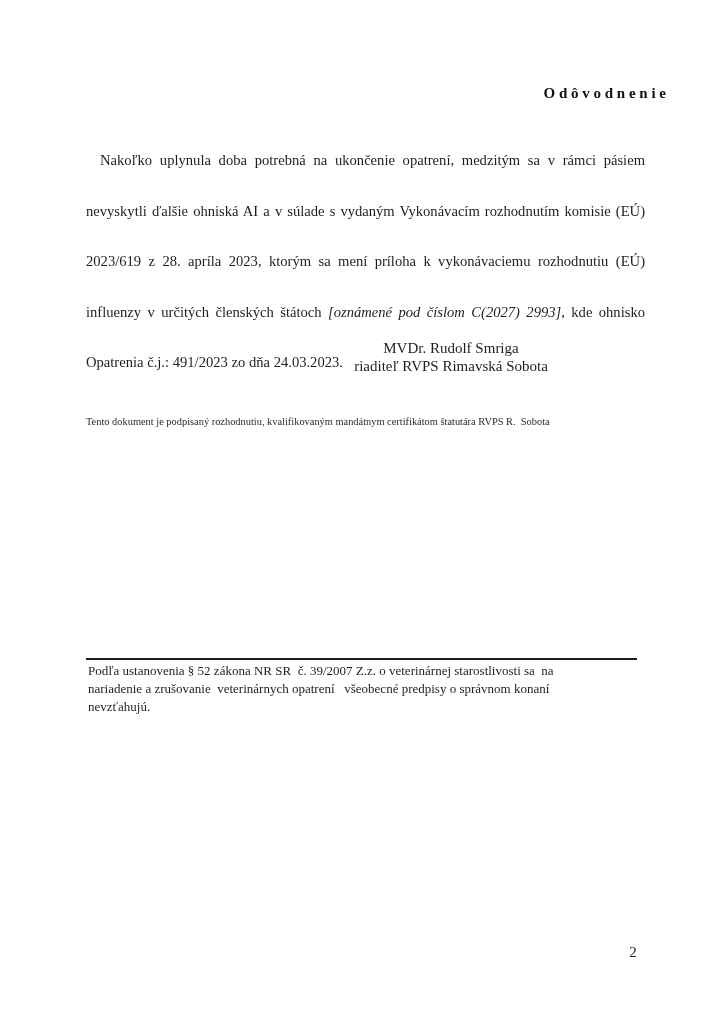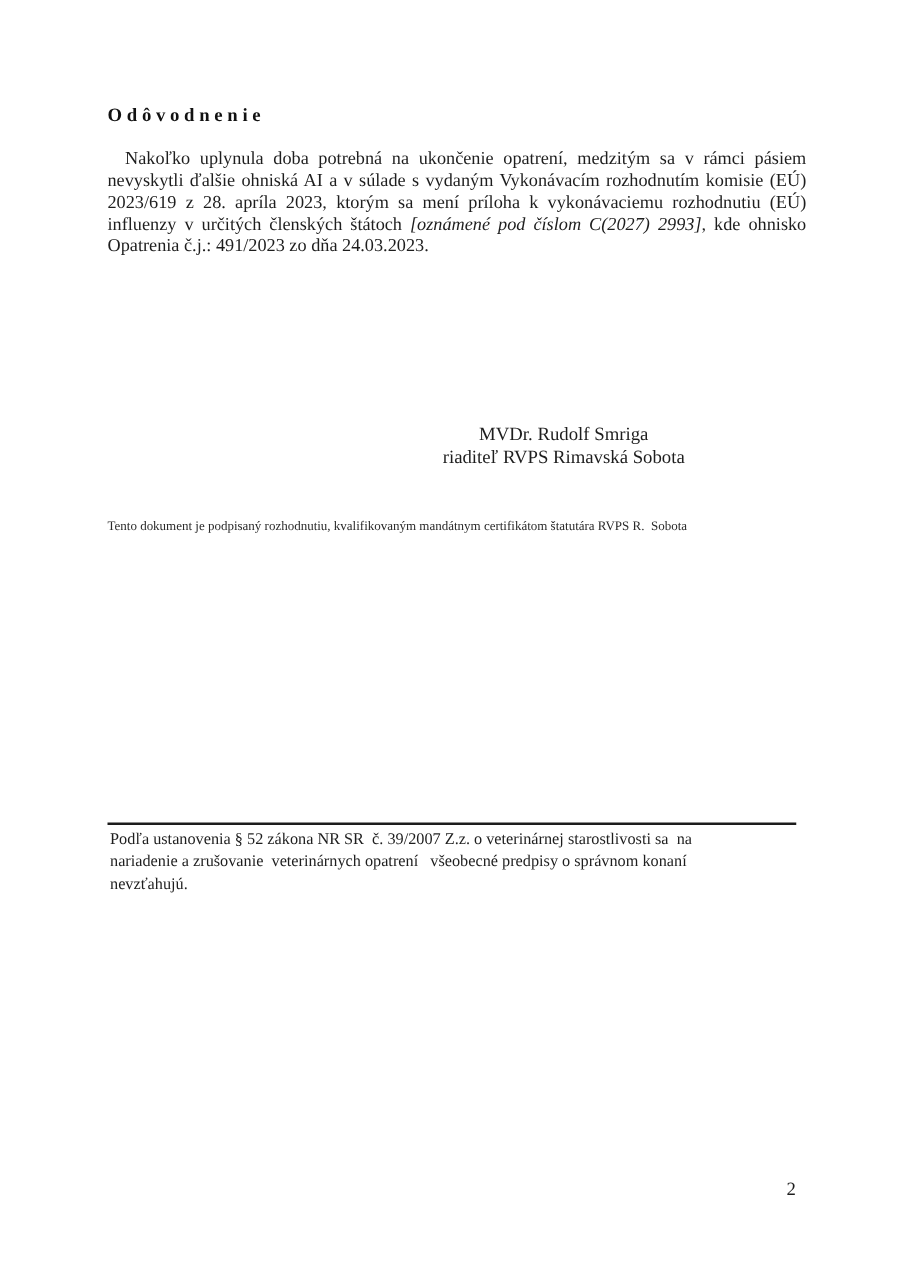--- a/index.html
+++ b/index.html
@@ -14,37 +14,38 @@
   .page {
     position: absolute;
     inset: 0;
     background: #ffffff;
   }
   .doc-title {
     position: absolute;
     top: 85px;
     left: 86px;
     width: 580px;
-    text-align: left;
+    text-align: right;
     font-weight: 700;
     font-size: 15px;
     line-height: 17px;
     color: #111111;
   }
   .para {
     position: absolute;
     top: 119px;
     left: 86px;
     width: 559px;
     font-size: 14.6px;
     line-height: 17.5px;
   }
   .jline {
     text-align: justify;
     text-align-last: justify;
+    margin-top: 33px;
   }
   .jline.first { padding-left: 14px; }
   .jline.last {
     text-align: left;
     text-align-last: left;
   }
   .italic { font-style: italic; }
   .signature-block {
     position: absolute;
     top: 340px;

